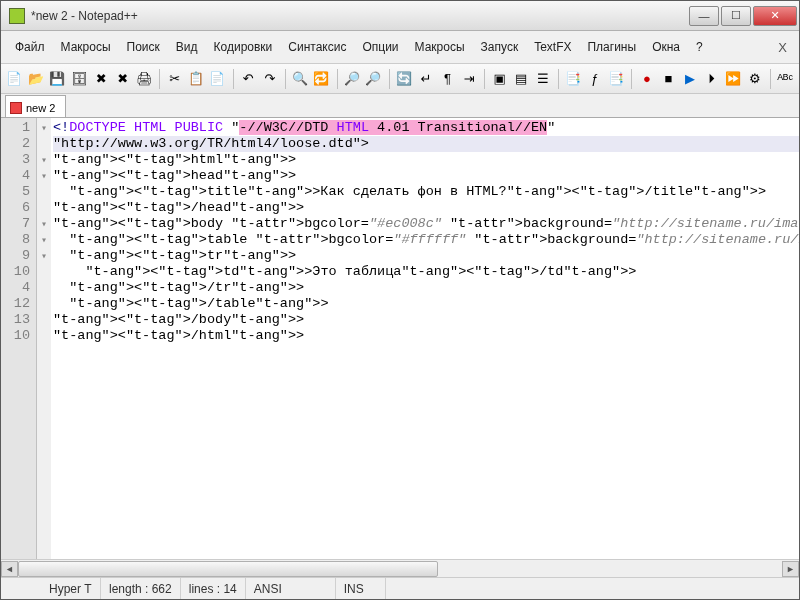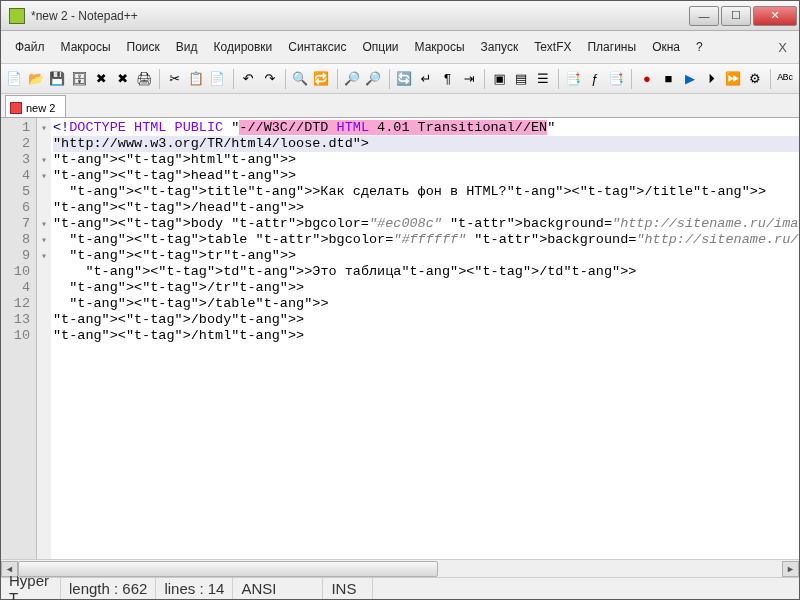--- a/index.html
+++ b/index.html
@@ -27,21 +27,21 @@
 .code .row { height: 16px; }
 .hl { background: #f9a8d4; }
 .cur { background: #e8e8f4; }
 .t-ang { color: #000080; }
 .t-str { color: #808080; font-style: italic; }
 .t-kw { color: #8000ff; }
 .scroll-h { height: 18px; background: #f0f0f0; border-top: 1px solid #ccc; display: flex; align-items: center; }
 .scroll-h .arrow { width: 17px; height: 16px; background: #e0e0e0; border: 1px solid #b0b0b0; display: flex; align-items: center; justify-content: center; font-size: 9px; color: #555; }
 .scroll-h .track { flex: 1; height: 16px; background: #efefef; position: relative; }
 .scroll-h .thumb { position: absolute; left: 0; width: 55%; height: 100%; background: linear-gradient(#f8f8f8,#d8d8d8); border: 1px solid #b0b0b0; border-radius: 2px; }
-.status { height: 22px; background: #f0f0f0; border-top: 1px solid #ccc; display: flex; align-items: flex-end; font-size: 15px; color: #333; }
+.status { height: 22px; background: #f0f0f0; border-top: 1px solid #ccc; display: flex; align-items: flex-end; font-size: 12px; color: #333; padding-left: 40px; }
 .status .cell { padding: 0 8px; border-right: 1px solid #d0d0d0; height: 100%; display: flex; align-items: center; }
 .status .wide { flex: 1; }
 </style>
 </head>
 <body>
 
 <div class="window">
 
   <div class="titlebar">
     <div class="icon"></div>

